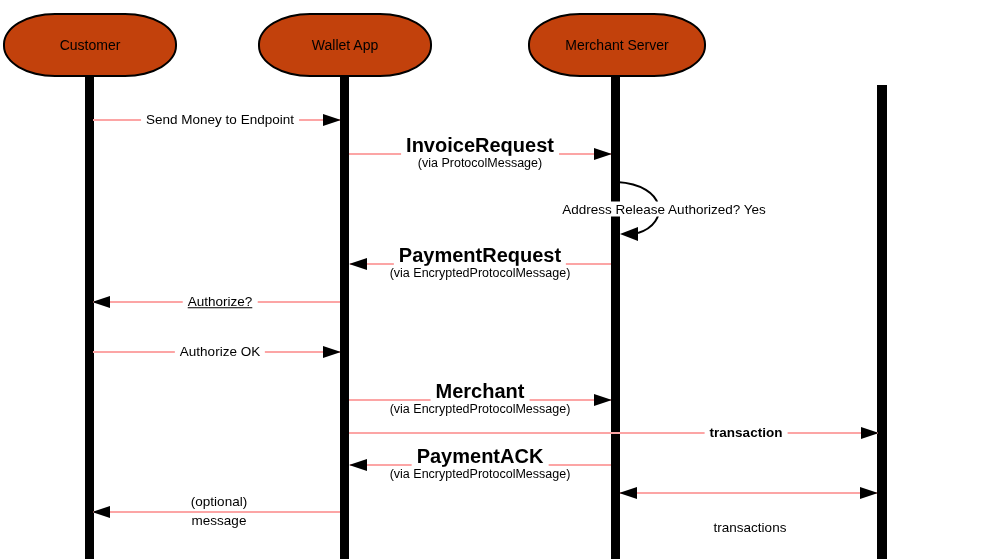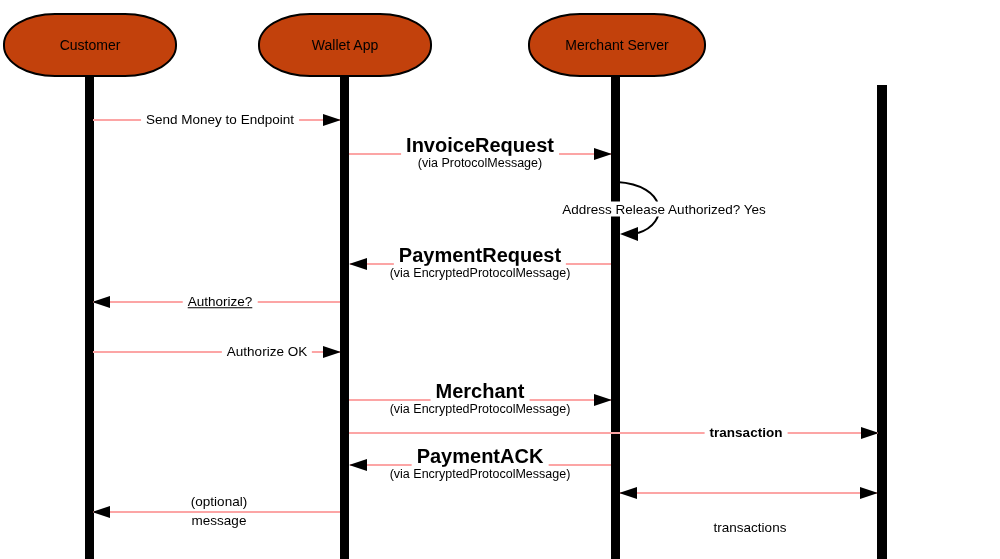--- a/index.html
+++ b/index.html
@@ -124,21 +124,21 @@
     <span class="lbl via" style="left:130px; top:10px;">(via EncryptedProtocolMessage)</span>
   </div>
 
   <div class="msg" style="left:93px; top:301px; width:247px;">
     <span class="head left"></span>
     <span class="lbl" style="left:127px; top:1px;text-decoration:underline;">Authorize?</span>
   </div>
 
   <div class="msg" style="left:93px; top:351px; width:247px;">
     <span class="head right"></span>
-    <span class="lbl" style="left:127px; top:1px;margin-left:47px;">Authorize OK</span>
+    <span class="lbl" style="left:127px; top:1px;">Authorize OK</span>
   </div>
 
   <div class="msg" style="left:349px; top:399px; width:262px;">
     <span class="head right"></span>
     <span class="lbl name" style="left:131px; top:-8px;">Merchant</span>
     <span class="lbl via" style="left:131px; top:10px;">(via EncryptedProtocolMessage)</span>
   </div>
 
   <div class="msg" style="left:349px; top:432px; width:529px;">
     <span class="head right"></span>

